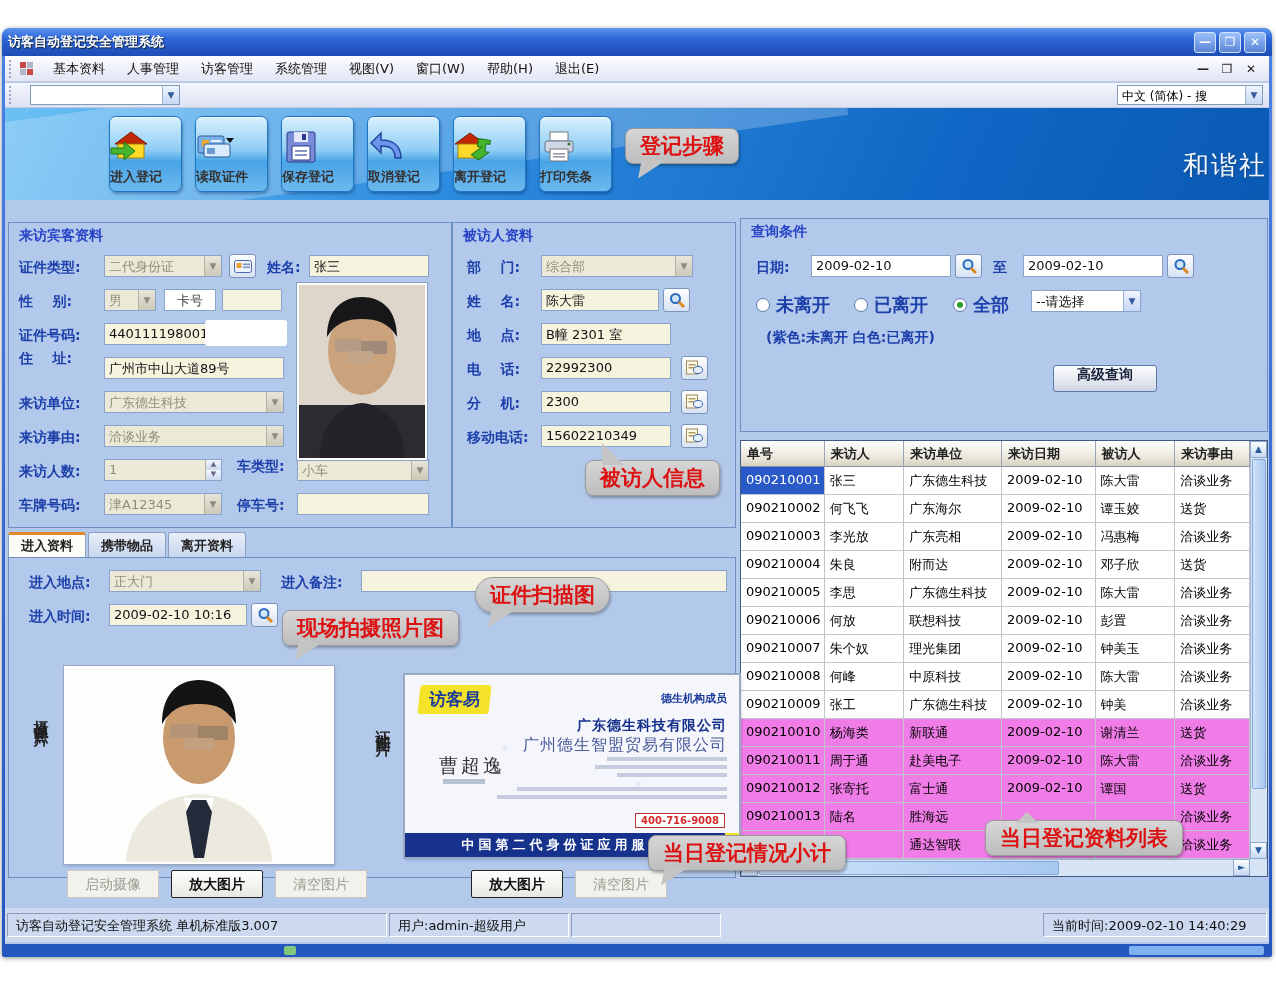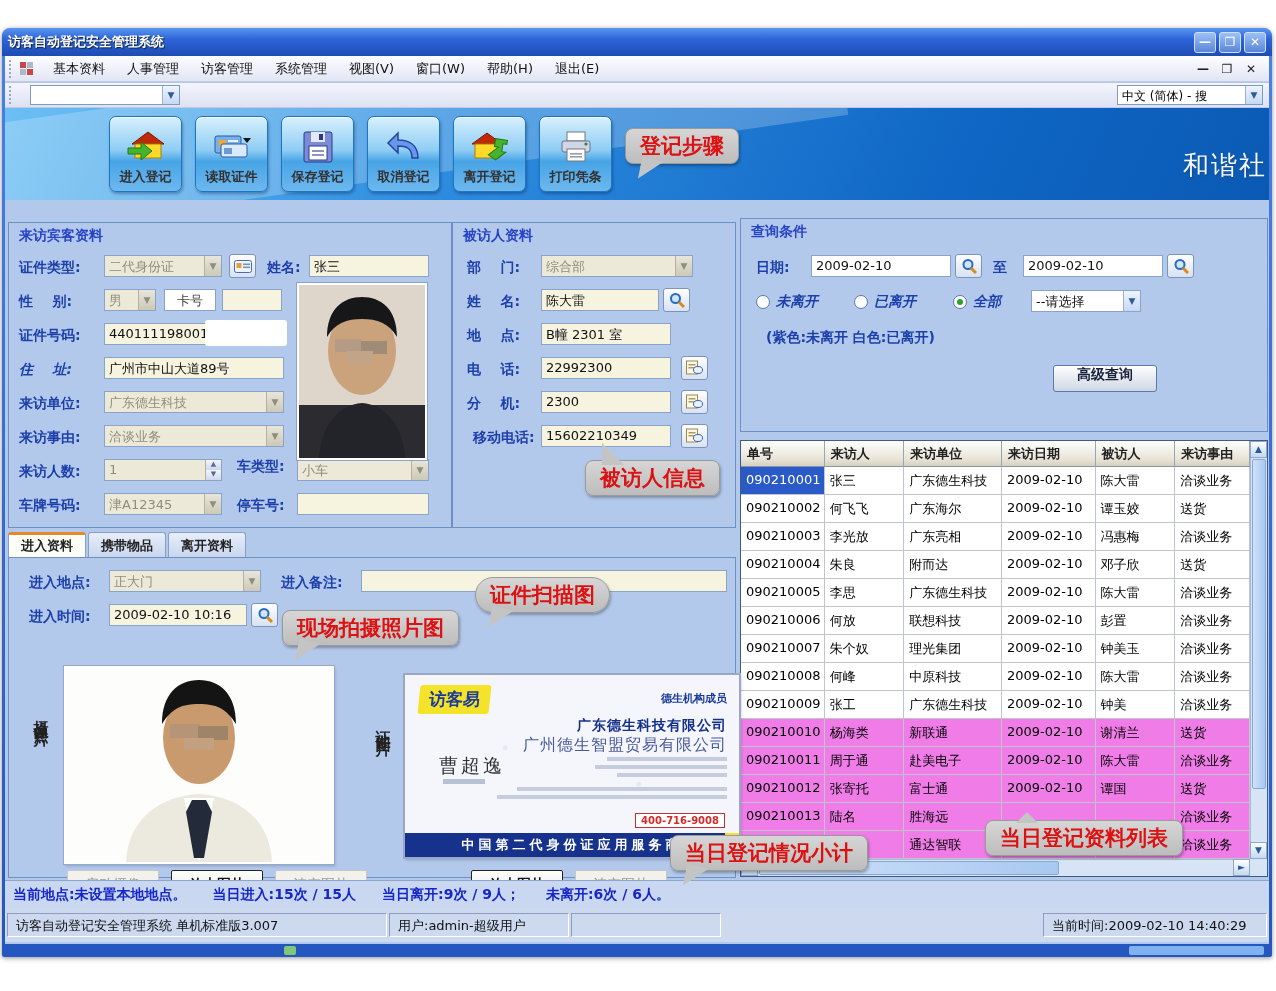--- a/index.html
+++ b/index.html
@@ -49,21 +49,21 @@
   #bluebar { position:absolute; left:0; top:52px; right:0; height:92px;
     background:linear-gradient(115deg,#6cc0f4 0%, #2e8de0 35%, #0f66c4 75%, #0a5ab4 100%); overflow:hidden; }
   #bluebar .sheen { position:absolute; left:-60px; top:-40px; width:900px; height:110px;
     background:rgba(255,255,255,.22); transform:rotate(-8deg); }
   #brand { position:absolute; right:2px; top:40px; color:#f4f8ff; font-size:26px; letter-spacing:2px;
     text-shadow:1px 1px 2px #1a4a88; white-space:nowrap; }
   #btn-row { position:absolute; left:104px; top:8px; display:flex; gap:13px; }
   .bigbtn { width:73px; height:76px; border-radius:7px; border:1px solid #1d77c0;
     background:linear-gradient(#d8f0fe 0%, #8ecdf4 45%, #47a4e6 60%, #6db8ee 100%);
     box-shadow:inset 0 1px 0 #fff, 1px 2px 3px rgba(0,30,80,.35);
-    display:flex; flex-direction:column; align-items:center; justify-content:flex-end; padding-bottom:5px; cursor:pointer; }
+    display:flex; flex-direction:column; justify-content:flex-end; padding-bottom:5px; cursor:pointer; }
   .bigbtn .ic { margin-bottom:4px; }
   .bigbtn .lbl { font-size:13px; font-weight:bold; color:#353030; }
 
   
   .panel { position:absolute; border:1px solid #6d8fc2; background:#b3c9ec; }
   .ptitle { position:absolute; left:10px; top:4px; color:#2743c6; font-weight:bold; font-size:14px; }
   .flabel { position:absolute; color:#1c3faa; font-weight:bold; font-size:14px; white-space:pre; }
   .finput { position:absolute; height:22px; border:1px solid #8aa3c8; background:#f6f3df;
     font-size:13px; color:#111; padding:2px 4px; white-space:nowrap; overflow:hidden; }
   .finput.white { background:#fff; }
@@ -81,21 +81,21 @@
   .spin .ud { position:absolute; right:0; top:0; bottom:0; width:16px; border-left:1px solid #b5b19e;
     display:flex; flex-direction:column; }
   .spin .ud span { flex:1; font-size:7px; line-height:9px; text-align:center; color:#668;
     background:linear-gradient(#f2f6fd,#ccd9ee); }
 
   
   #visitor-photo { position:absolute; left:288px; top:60px; width:130px; height:177px;
     background:#e8e2d8; border:2px solid #fff; outline:1px solid #8aa3c8; }
 
   
-  .radio { position:absolute; display:flex; align-items:center; gap:6px; font-size:14px; font-weight:bold; color:#1c3faa; cursor:pointer;font-style:italic; }
+  .radio { position:absolute; display:flex; align-items:center; gap:6px; font-size:18px; font-weight:bold; color:#1c3faa; cursor:pointer; }
   .radio .dot { width:14px; height:14px; border-radius:50%; border:1px solid #5a7aa8; background:#fff; position:relative; }
   .radio .dot.on::after { content:""; position:absolute; left:3px; top:3px; width:6px; height:6px; border-radius:50%; background:#2da02d; }
   .xpbtn { position:absolute; height:27px; border:1px solid #5a7aa8; border-radius:3px;
     background:linear-gradient(#fefefe,#e2e6ee 60%,#cfd6e4); font-size:14px; font-weight:bold; color:#17213a;
     text-align:center; cursor:pointer; }
   .xpbtn.focus { border:1px solid #17407c; box-shadow:0 0 0 2px #8cb8ec inset; }
   .legend-blue { position:absolute; color:#1c3faa; font-weight:bold; font-size:14px; }
 
   
   #vtable { position:absolute; left:735px; top:384px; width:528px; height:437px; background:#fff; border:1px solid #405a82; }
@@ -325,21 +325,21 @@
           <span class="val">男</span>
             <span class="arrow">▼</span>
         </div>
         <div class="finput white" style="left:155px;top:66px;width:52px;text-align:center;color:#444;">卡号</div>
         <div class="finput" style="left:213px;top:66px;width:60px;"></div>
 
         <div class="flabel" style="left:10px;top:104px;">证件号码:</div>
         <div class="finput" style="left:95px;top:100px;width:180px;">4401111980010</div>
         <div style="position:absolute;left:196px;top:97px;width:82px;height:26px;background:#fff;border-radius:3px;"></div>
 
-        <div class="flabel" style="left:10px;top:138px;font-style:italic;">住    址:</div>
+        <div class="flabel" style="left:10px;top:127px;">住    址:</div>
         <div class="finput" style="left:95px;top:134px;width:180px;">广州市中山大道89号</div>
 
         <div class="flabel" style="left:10px;top:172px;">来访单位:</div>
         <div class="fcombo" style="left:95px;top:168px;width:180px;">
           <span class="val">广东德生科技</span>
             <span class="arrow">▼</span>
         </div>
 
         <div class="flabel" style="left:10px;top:206px;">来访事由:</div>
         <div class="fcombo" style="left:95px;top:202px;width:180px;">
@@ -413,21 +413,21 @@
         <div class="flabel" style="left:14px;top:172px;">分    机:</div>
         <div class="finput" style="left:88px;top:168px;width:130px;">2300</div>
         <div class="sq-btn" style="left:228px;top:167px;">
           <svg width="17" height="16">
               <rect x="0.5" y="1" width="11" height="13" fill="#fdf8e8" stroke="#9a8a50"></rect>
               <rect x="2.5" y="4" width="7" height="1.5" fill="#b09a60"></rect>
               <rect x="2.5" y="7" width="7" height="1.5" fill="#b09a60"></rect>
               <ellipse cx="12" cy="10" rx="4.5" ry="3.5" fill="#eaf2ff" stroke="#3a66b0"></ellipse>
             </svg>
         </div>
-        <div class="flabel" style="left:20px;top:206px;">移动电话:</div>
+        <div class="flabel" style="left:14px;top:206px;">移动电话:</div>
         <div class="finput" style="left:88px;top:202px;width:130px;">15602210349</div>
         <div class="sq-btn" style="left:228px;top:201px;">
           <svg width="17" height="16">
               <rect x="0.5" y="1" width="11" height="13" fill="#fdf8e8" stroke="#9a8a50"></rect>
               <rect x="2.5" y="4" width="7" height="1.5" fill="#b09a60"></rect>
               <rect x="2.5" y="7" width="7" height="1.5" fill="#b09a60"></rect>
               <ellipse cx="12" cy="10" rx="4.5" ry="3.5" fill="#eaf2ff" stroke="#3a66b0"></ellipse>
             </svg>
         </div>
       </div>
@@ -666,47 +666,41 @@
           </div>
 
           <div class="pbtn disabled" style="left:58px;top:312px;">启动摄像</div>
           <div class="pbtn enabled" style="left:162px;top:312px;">放大图片</div>
           <div class="pbtn disabled" style="left:266px;top:312px;">清空图片</div>
           <div class="pbtn enabled" style="left:462px;top:312px;">放大图片</div>
           <div class="pbtn disabled" style="left:566px;top:312px;">清空图片</div>
         </div>
       </div>
 
-      <div id="summary">
-        <span>当前地点:未设置本地地点。</span>
-        <span>当日进入:15次 / 15人</span>
-        <span>当日离开:9次 / 9人；</span>
-        <span>未离开:6次 / 6人。</span>
-      </div>
 
       <div id="statusbar">
         <span class="spanel" style="left:2px;width:380px;">访客自动登记安全管理系统 单机标准版3.007</span>
         <span class="spanel" style="left:384px;width:180px;">用户:admin-超级用户</span>
         <span class="spanel" style="left:566px;width:150px;"></span>
         <span class="spanel" style="left:1038px;width:224px;">当前时间:2009-02-10 14:40:29</span>
       </div>
 
       <div class="callout" style="left:620px;top:72px;">
         <span>登记步骤</span><span class="tail bl"></span>
       </div>
       <div class="callout" style="left:580px;top:404px;">
         <span>被访人信息</span><span class="tail tl"></span>
       </div>
       <div class="callout" style="left:277px;top:554px;">
         <span>现场拍摄照片图</span><span class="tail bl"></span>
       </div>
       <div class="callout" style="left:470px;top:521px;border-radius:18px;">
         <span>证件扫描图</span><span class="tail bl"></span>
       </div>
-      <div class="callout" style="left:665px;top:779px;">
+      <div class="callout" style="left:643px;top:779px;">
         <span>当日登记情况小计</span><span class="tail bl"></span>
       </div>
       <div class="callout" style="left:980px;top:764px;">
         <span>当日登记资料列表</span><span class="tail t"></span>
       </div>
 
     </div>
 
     <div id="bottom-strip-light"></div>
     <div id="bottom-strip-green"></div>

